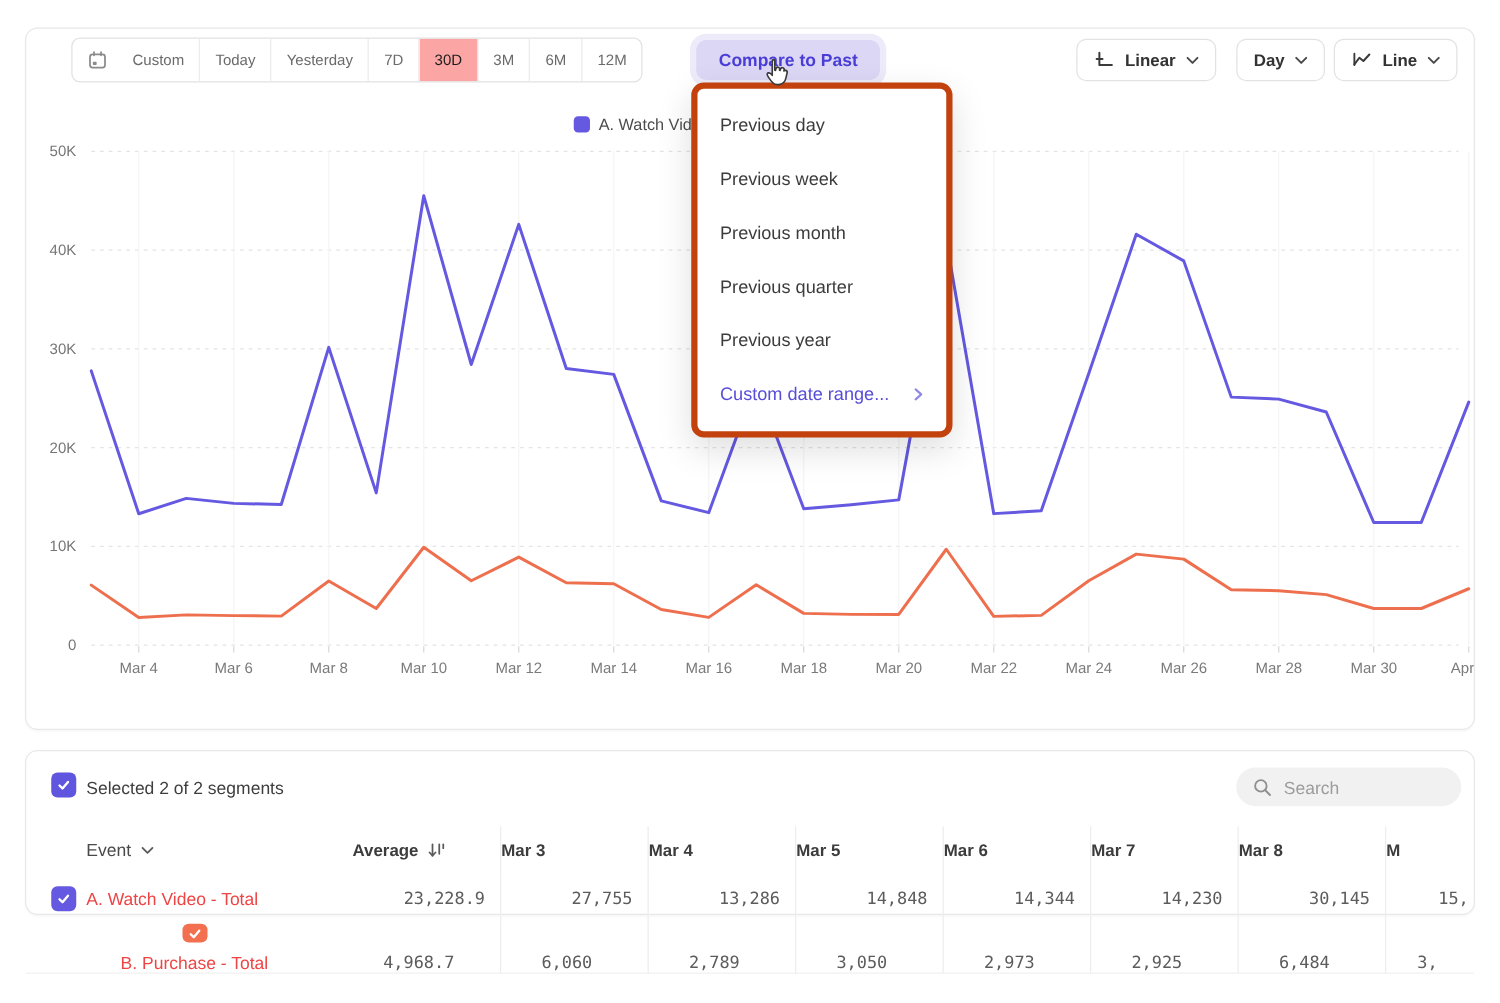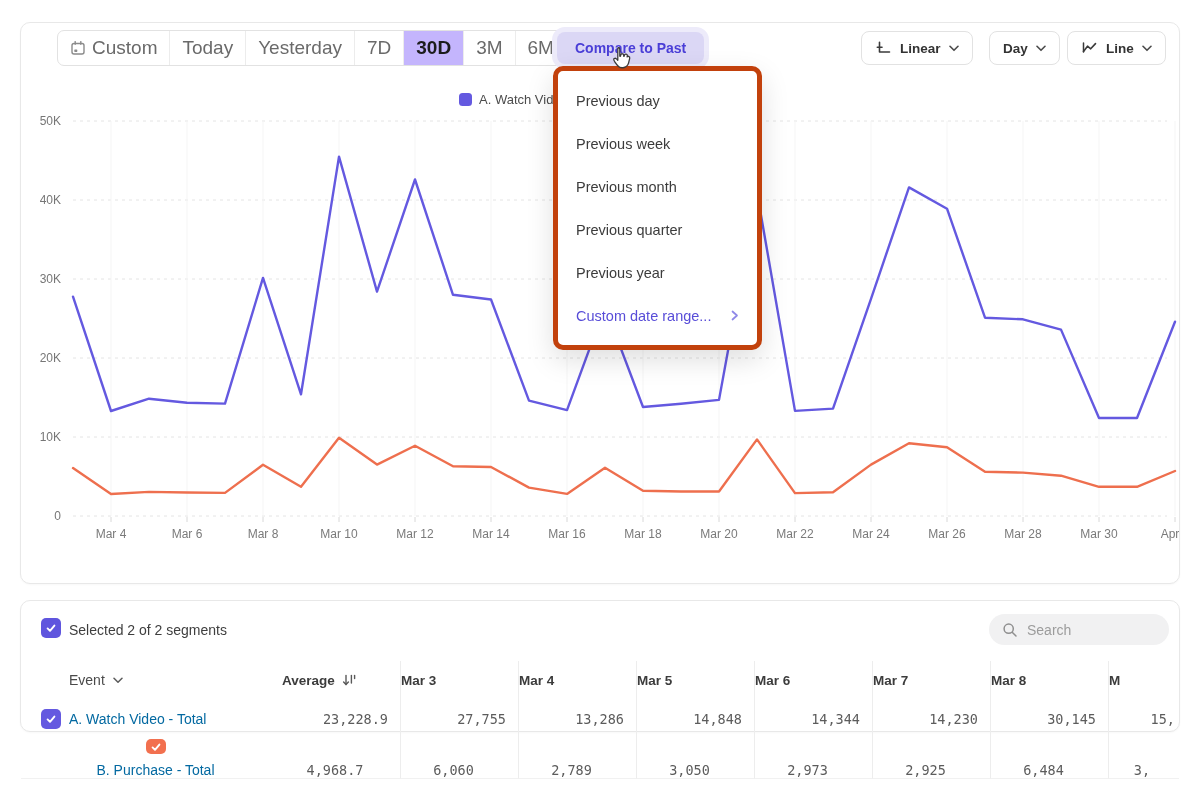--- a/index.html
+++ b/index.html
@@ -3,23 +3,23 @@
 <meta charset="utf-8">
 <style>
   * { box-sizing: border-box; margin: 0; padding: 0; }
   html,body { width:1200px; height:802px; background:#fff; font-family:"Liberation Sans",sans-serif; position:relative; overflow:hidden; }
   .card { position:absolute; background:#fff; border:1px solid #e8e8e8; border-radius:10px; box-shadow:0 1px 2px rgba(0,0,0,.03); }
   #chart-card { left:20px; top:22px; width:1160px; height:562px; }
   #table-card { left:20px; top:600px; width:1160px; height:132px; }
 
   
   #seg { position:absolute; left:36px; top:7px; display:flex; align-items:stretch; height:36px; border:1px solid #e2e2e2; border-radius:7px; background:#fff; overflow:hidden; }
-  .seg { display:flex; align-items:center; gap:6px; padding:0 12px; font-size:19px; color:#6a6a6a; border-left:1px solid #ececec; cursor:pointer; white-space:nowrap; }
+  .seg { display:flex; align-items:center; gap:20px; padding:0 12px; font-size:12px; color:#6a6a6a; border-left:1px solid #ececec; cursor:pointer; white-space:nowrap; }
   .seg:first-child { border-left:none; }
-  .seg.active { background:#c4b5fd; color:#1c1c1c; font-weight:700; }
+  .seg.active { background:#fca5a5; color:#1c1c1c; font-weight:400; }
 
   #compare-btn { position:absolute; left:536px; top:9px; height:32px; padding:0 18px; display:flex; align-items:center;
     background:#dbd7f5; color:#4a3ed7; font-size:14px; font-weight:700; border:none; border-radius:8px;
     box-shadow:0 0 0 5px #edebfa; cursor:pointer; font-family:"Liberation Sans",sans-serif; }
 
   .tbtn { position:absolute; top:8px; height:34px; display:flex; align-items:center; gap:8px; padding:0 13px;
     border:1px solid #e2e2e2; border-radius:8px; font-size:13.5px; font-weight:600; color:#333; background:#fff; cursor:pointer; white-space:nowrap; }
   #btn-linear { left:840px; } #btn-day { left:968px; } #btn-line { left:1046px; }
 
   
@@ -46,21 +46,21 @@
   #search span { font-size:14px; color:#9c9c9c; }
 
   #grid { position:absolute; left:0; top:60px; width:1158px; display:grid;
     grid-template-columns:261px 118px 118px 118px 118px 118px 118px 118px 71px; grid-template-rows:38px 40px 40px; }
   .th { display:flex; align-items:center; justify-content:flex-start; padding-right:12px; font-size:13.5px; font-weight:700; color:#3c3c3c; }
   .th-event { justify-content:flex-start; padding-left:48px; gap:8px; font-weight:500; font-size:14px; color:#4a4a4a; }
   .th-avg { gap:7px; }
   .th-last { padding-right:4px; }
   .td { display:flex; align-items:center; justify-content:flex-end; padding-right:12px;
     font-family:"DejaVu Sans Mono",monospace; font-size:13.5px; color:#5c5c5c; }
-  .td-event { justify-content:flex-start; padding-left:20px; gap:8px; font-family:"Liberation Sans",sans-serif; font-size:14px; color:#0369a1; }
+  .td-event { justify-content:flex-start; padding-left:20px; gap:8px; font-family:"Liberation Sans",sans-serif; font-size:14px; color:#ef4444; }
   .td-last { padding-right:4px; }
   .divL { border-left:1px solid #ededed; }
   .bb { border-bottom:1px solid #f1f1f1;flex-direction:column; }
 </style>
 </head>
 <body>
 
 <div class="card" id="chart-card">
 
   <div id="seg">

